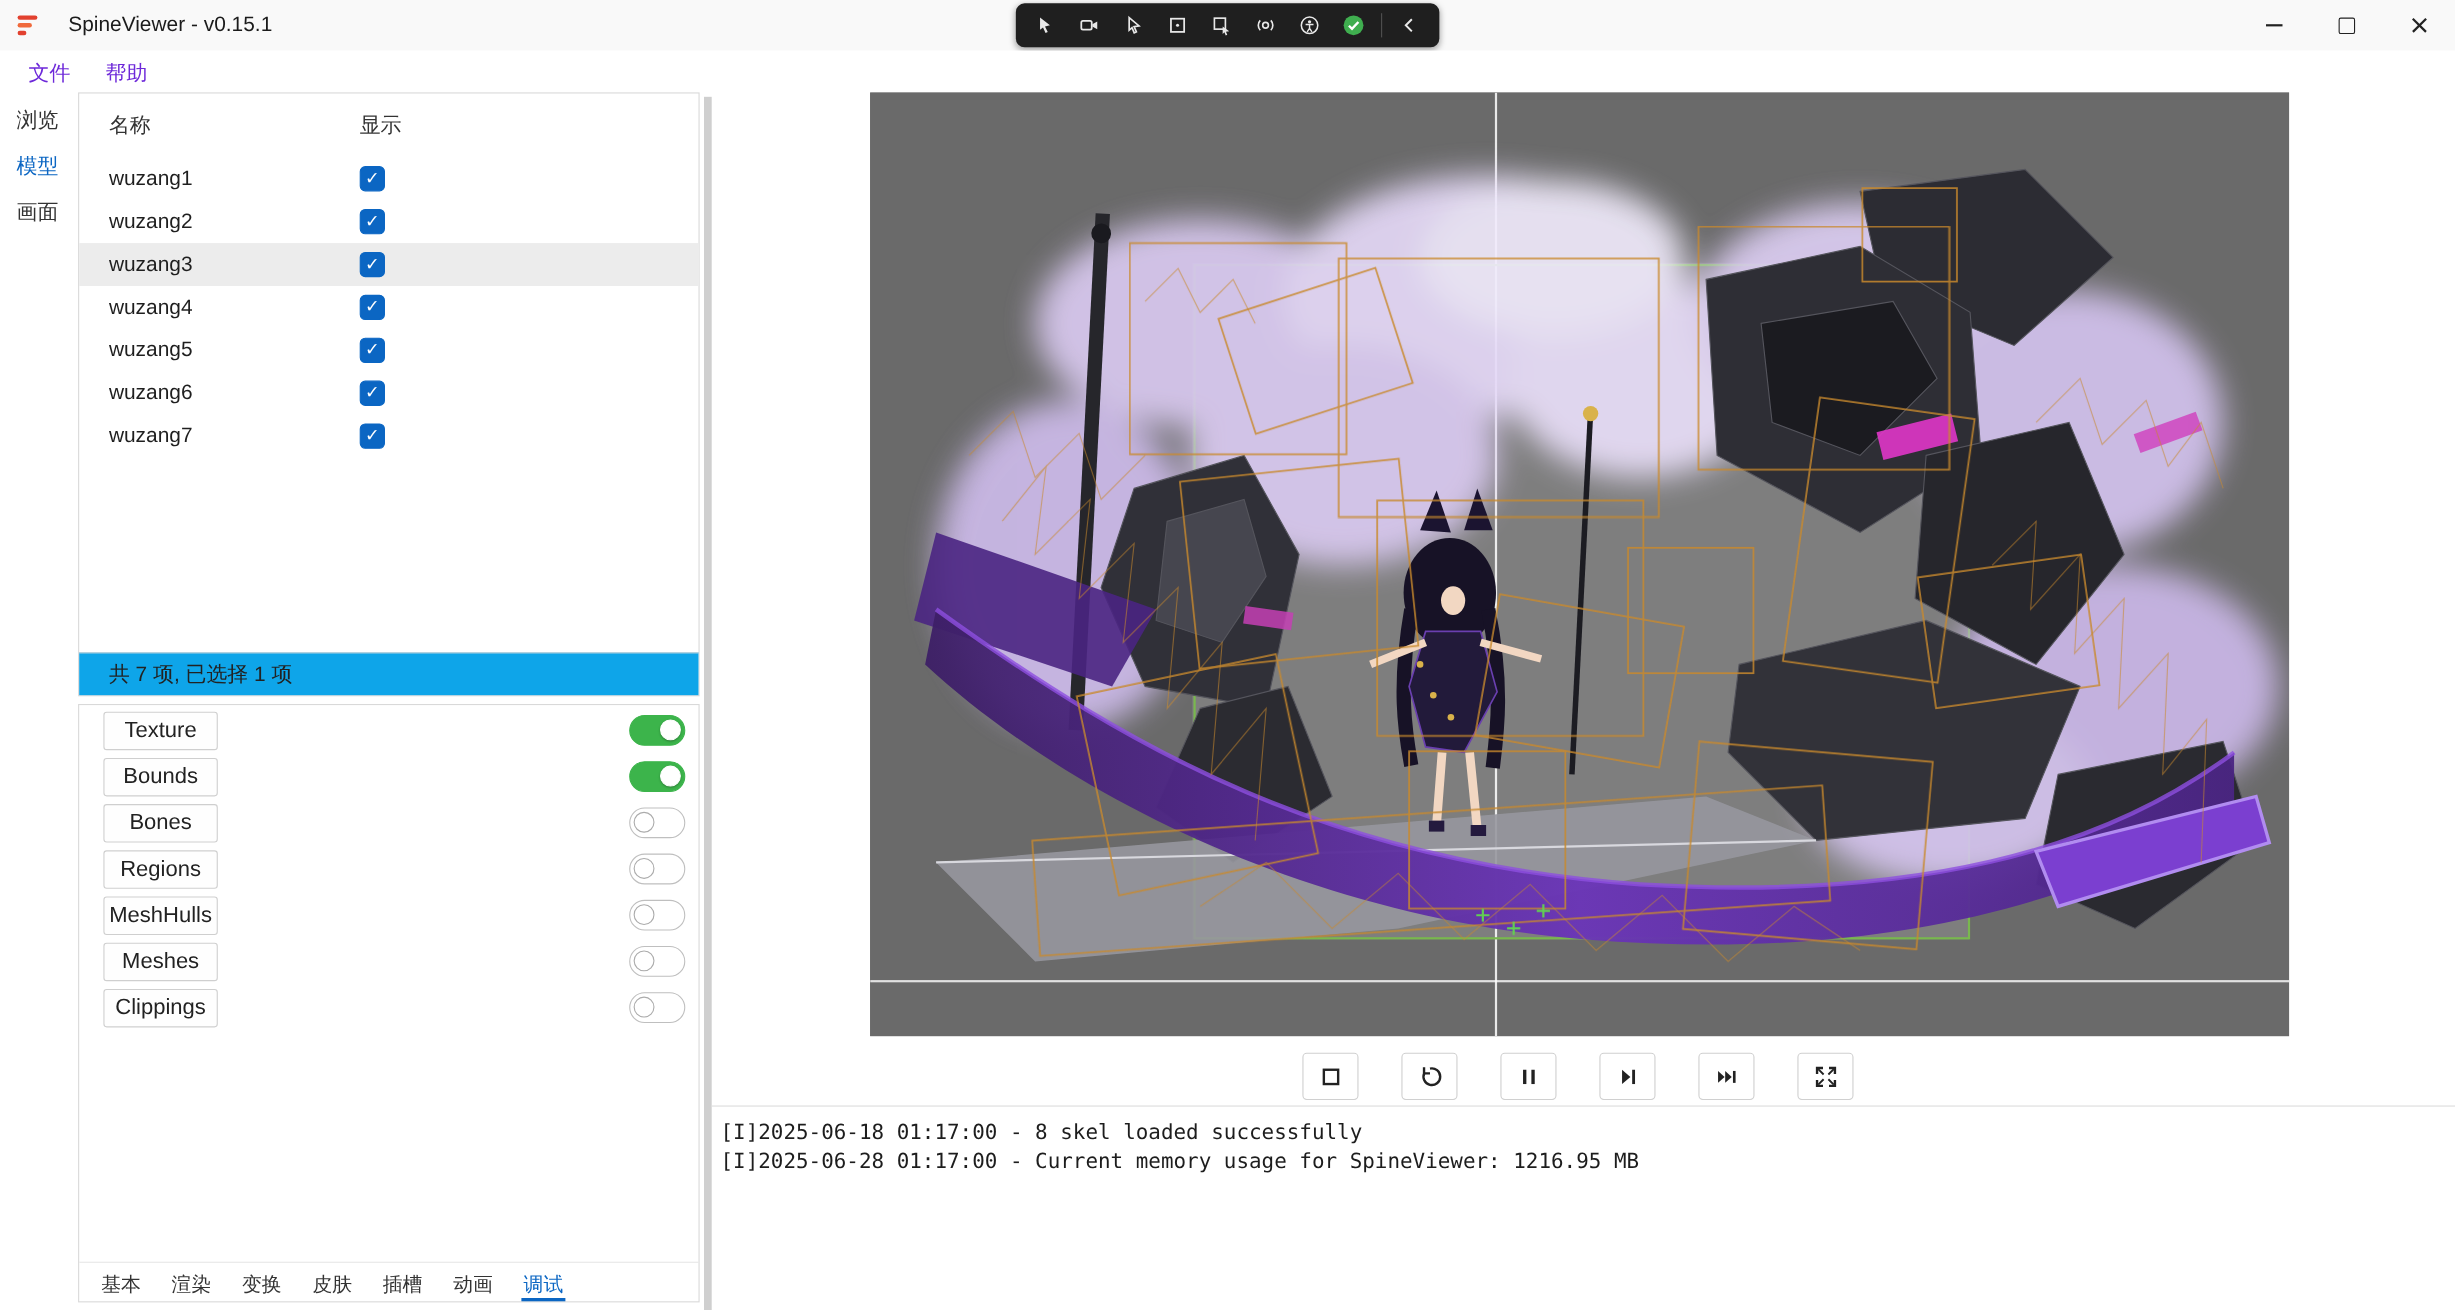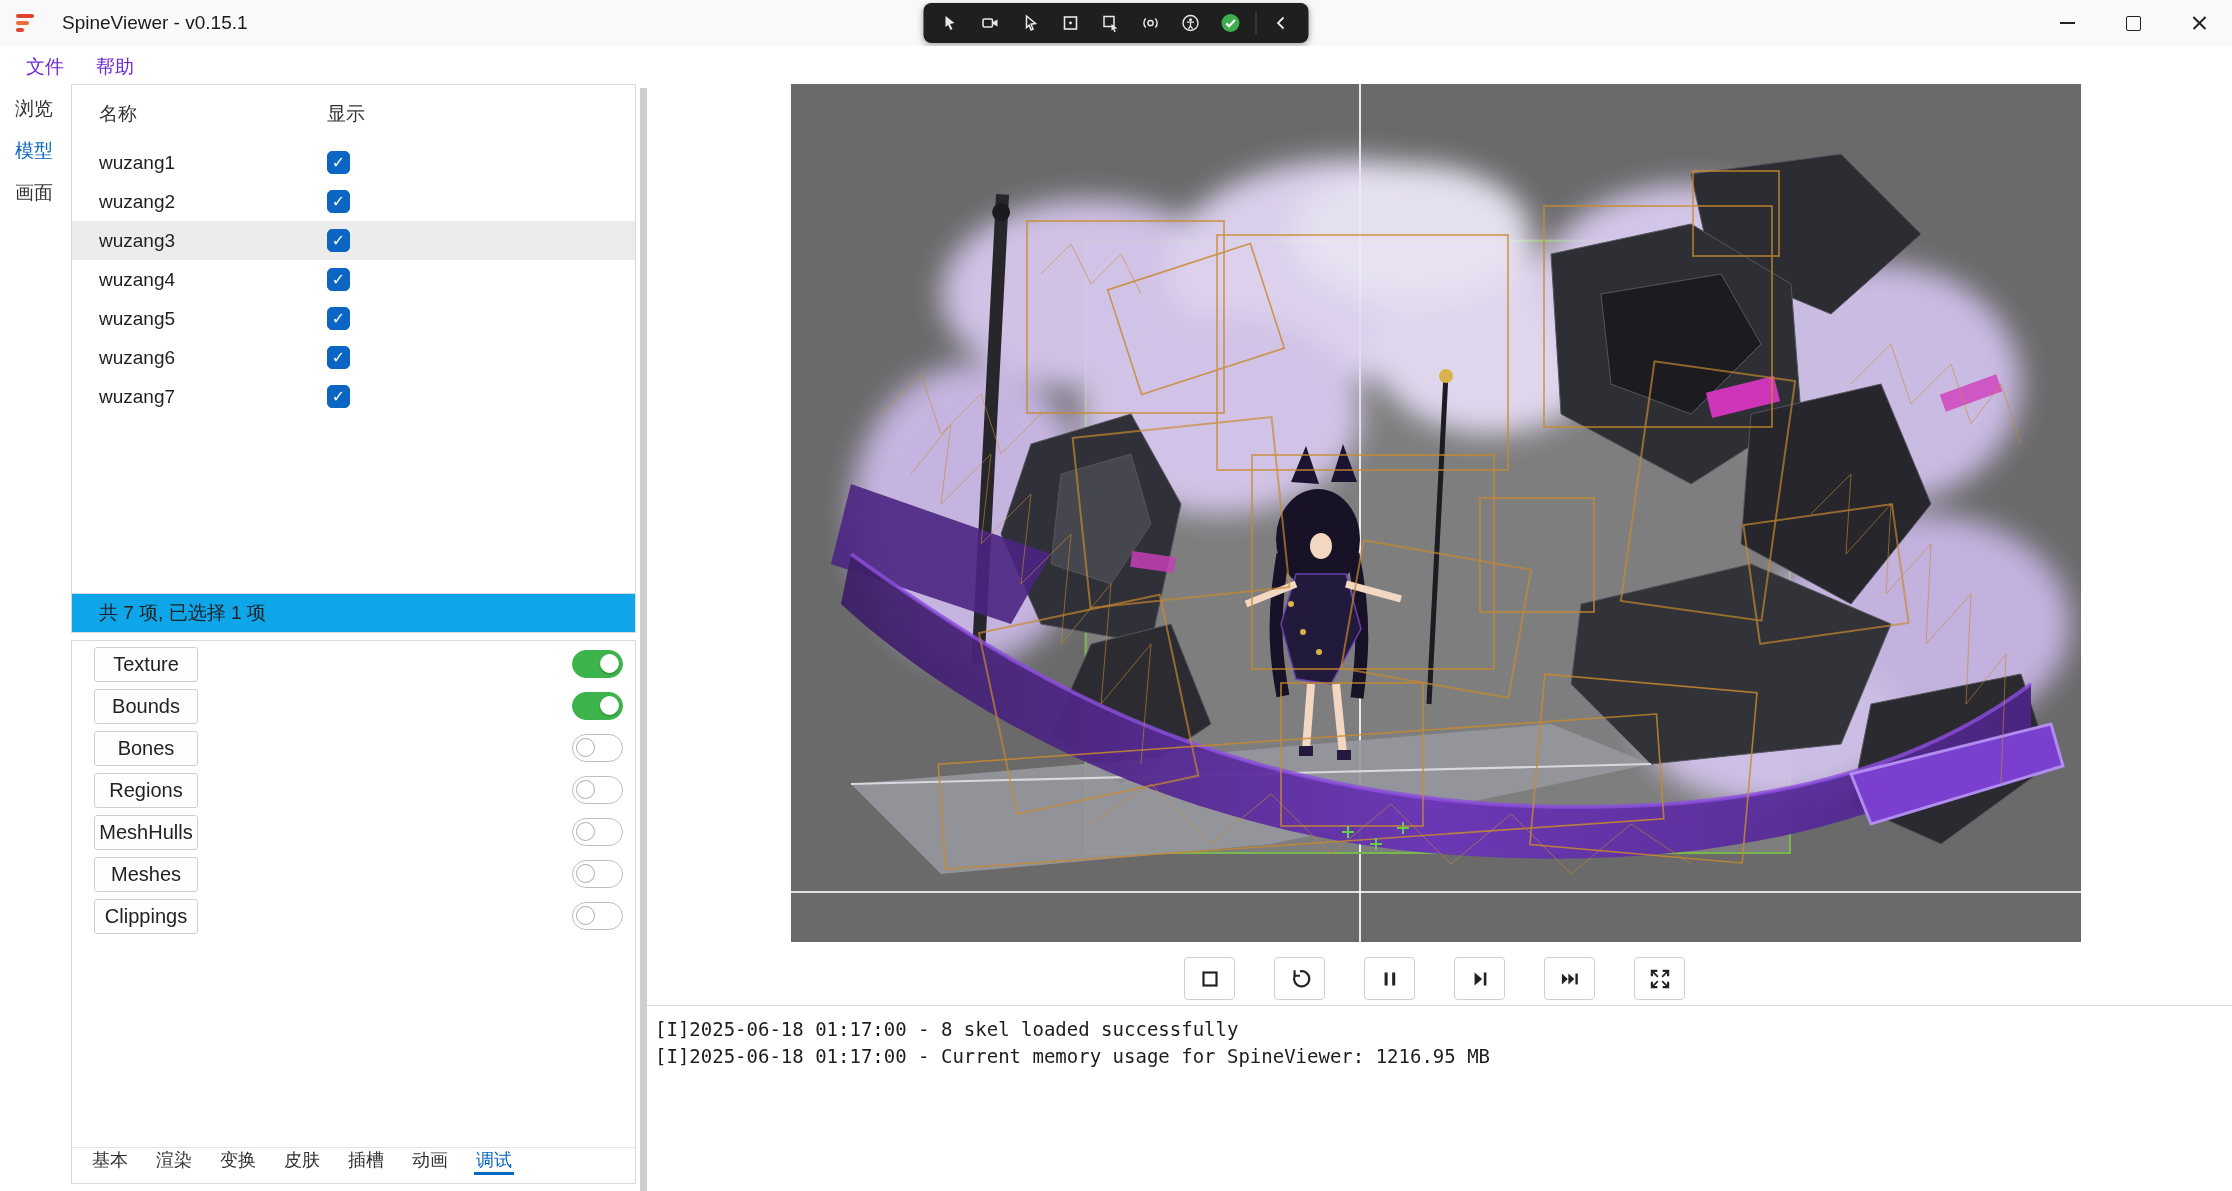--- a/index.html
+++ b/index.html
@@ -46,21 +46,21 @@
   .status-bar{position:absolute;left:0;bottom:0;width:100%;height:39px;border-top:1px solid #d9d9d9;display:flex;align-items:center;padding-left:27px;box-sizing:border-box;font-size:19px;color:#222;background:#0ea5e9;}
 
   
   .debug-card{position:absolute;left:71px;top:640px;width:565px;height:544px;background:#fff;border:1px solid #d9d9d9;box-sizing:border-box;}
   .toggle-row{display:flex;align-items:center;justify-content:space-between;height:42px;padding:0 12px 0 22px;}
   .dbg-btn{font-family:Liberation Sans, sans-serif;font-size:20px;color:#222;background:#fefefe;border:1px solid #cfcfcf;border-radius:3px;padding:5px 4px;min-width:104px;text-align:center;}
   .switch{position:relative;width:51px;height:28px;border-radius:14px;border:1.5px solid #bfbfbf;background:#fff;box-sizing:border-box;flex:0 0 auto;}
   .switch .knob{position:absolute;left:3px;top:2.8px;width:19px;height:19px;border-radius:50%;background:#fff;border:1.5px solid #ababab;box-sizing:border-box;}
   .switch.on{background:#3cb44b;border-color:#3cb44b;}
   .switch.on .knob{left:auto;right:3px;border-color:#fff;box-shadow:0 1px 2px rgba(0,0,0,.3);}
-  .tabbar{position:absolute;left:0;bottom:0;width:100%;height:36px;border-top:1px solid #e6e6e6;display:flex;align-items:flex-start;gap:24px;padding-left:18px;box-sizing:border-box;}
+  .tabbar{position:absolute;left:0;bottom:0;width:100%;height:36px;border-top:1px solid #e6e6e6;display:flex;align-items:flex-end;gap:24px;padding-left:18px;box-sizing:border-box;}
   .tab{display:flex;align-items:center;font-size:18px;color:#333;border-bottom:3px solid transparent;padding:0 2px;box-sizing:border-box;}
   .tab.active{color:#0b66c3;border-bottom-color:#0b66c3;}
 
   
   .splitter{position:absolute;left:640px;top:88px;width:7px;bottom:0;background:#cfcfcf;cursor:col-resize;}
 
   
   .viewport{position:absolute;left:791px;top:84px;width:1290px;height:858px;background:#6a6a6a;overflow:hidden;}
   .viewport svg{display:block;}
 
@@ -429,16 +429,16 @@
       <svg width="26" height="26" viewBox="0 0 24 24">
           <path d="M9.5 4.5 H4.5 V9.5 M14.5 4.5 H19.5 V9.5 M4.5 14.5 V19.5 H9.5 M19.5 14.5 V19.5 H14.5" fill="none" stroke="#222" stroke-width="2"></path>
           <path d="M5.5 5.5 L10 10 M18.5 5.5 L14 10 M5.5 18.5 L10 14 M18.5 18.5 L14 14" stroke="#222" stroke-width="1.6"></path>
         </svg>
     </button>
   </div>
 
   <div class="log-divider"></div>
   <div class="log">
     <div>[I]2025-06-18 01:17:00 - 8 skel loaded successfully</div>
-    <div>[I]2025-06-18 01:17:00 - Current memory usage for SpineViewer: 1216.95 MB</div>
+    <div>[I]2025-06-28 01:17:00 - Current memory usage for SpineViewer: 1216.95 MB</div>
   </div>
 
 </div>
 
 </body></html>

